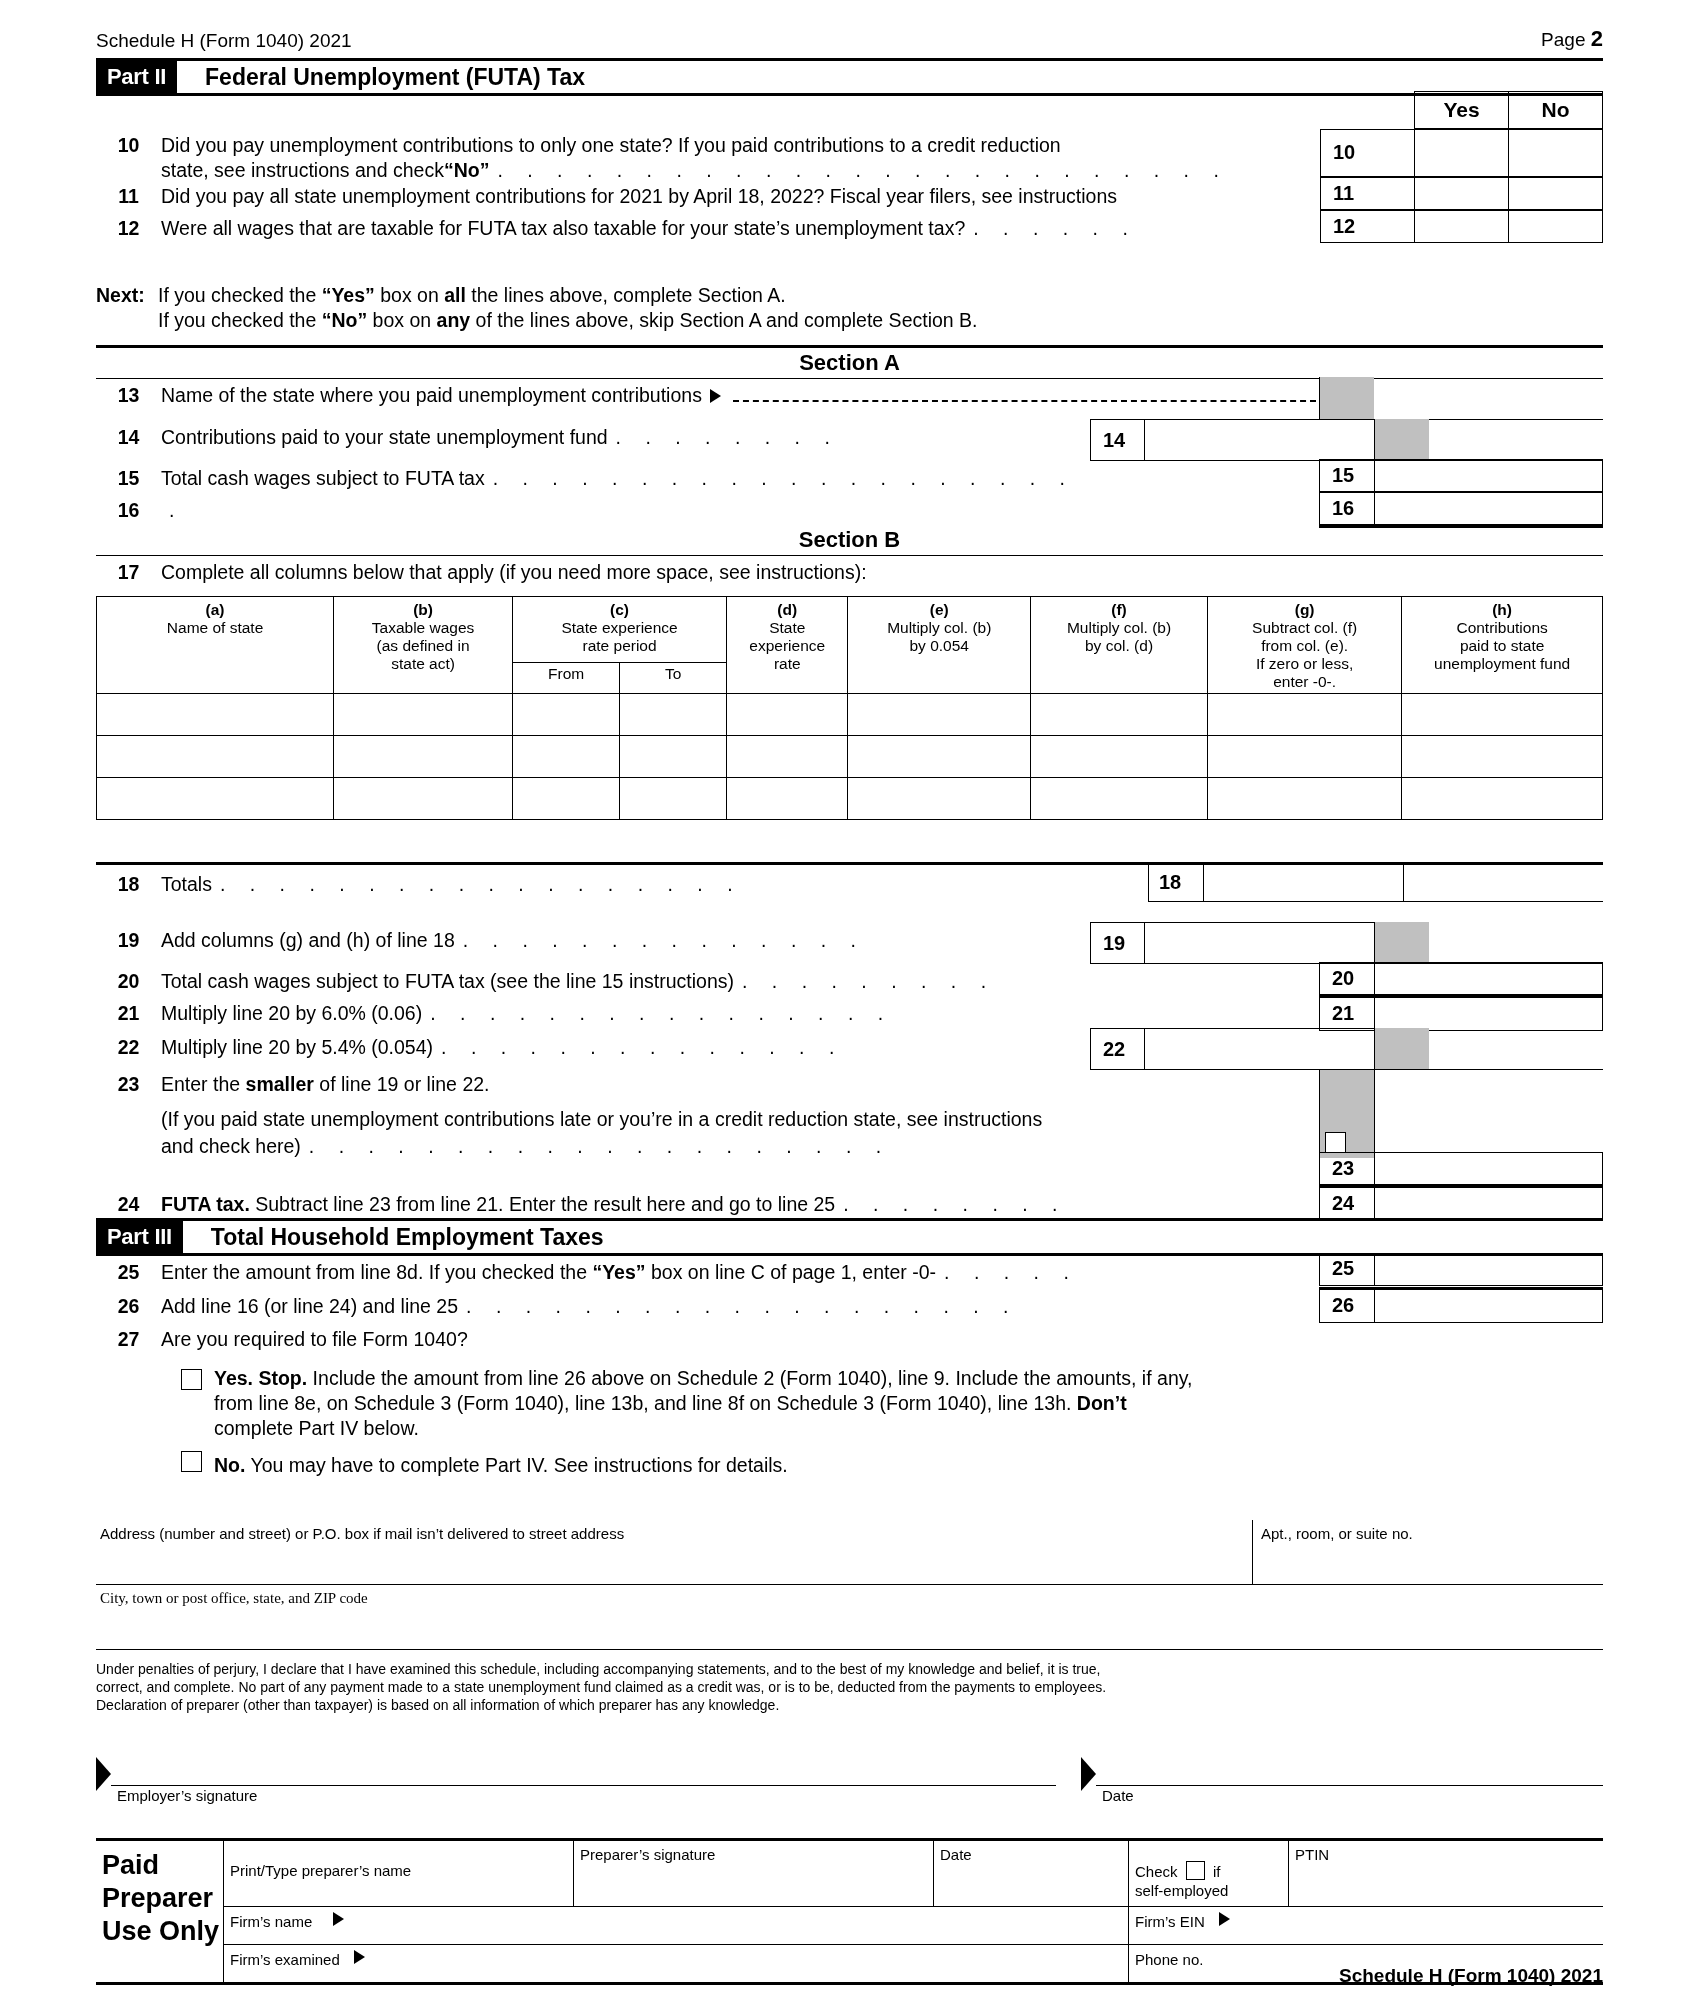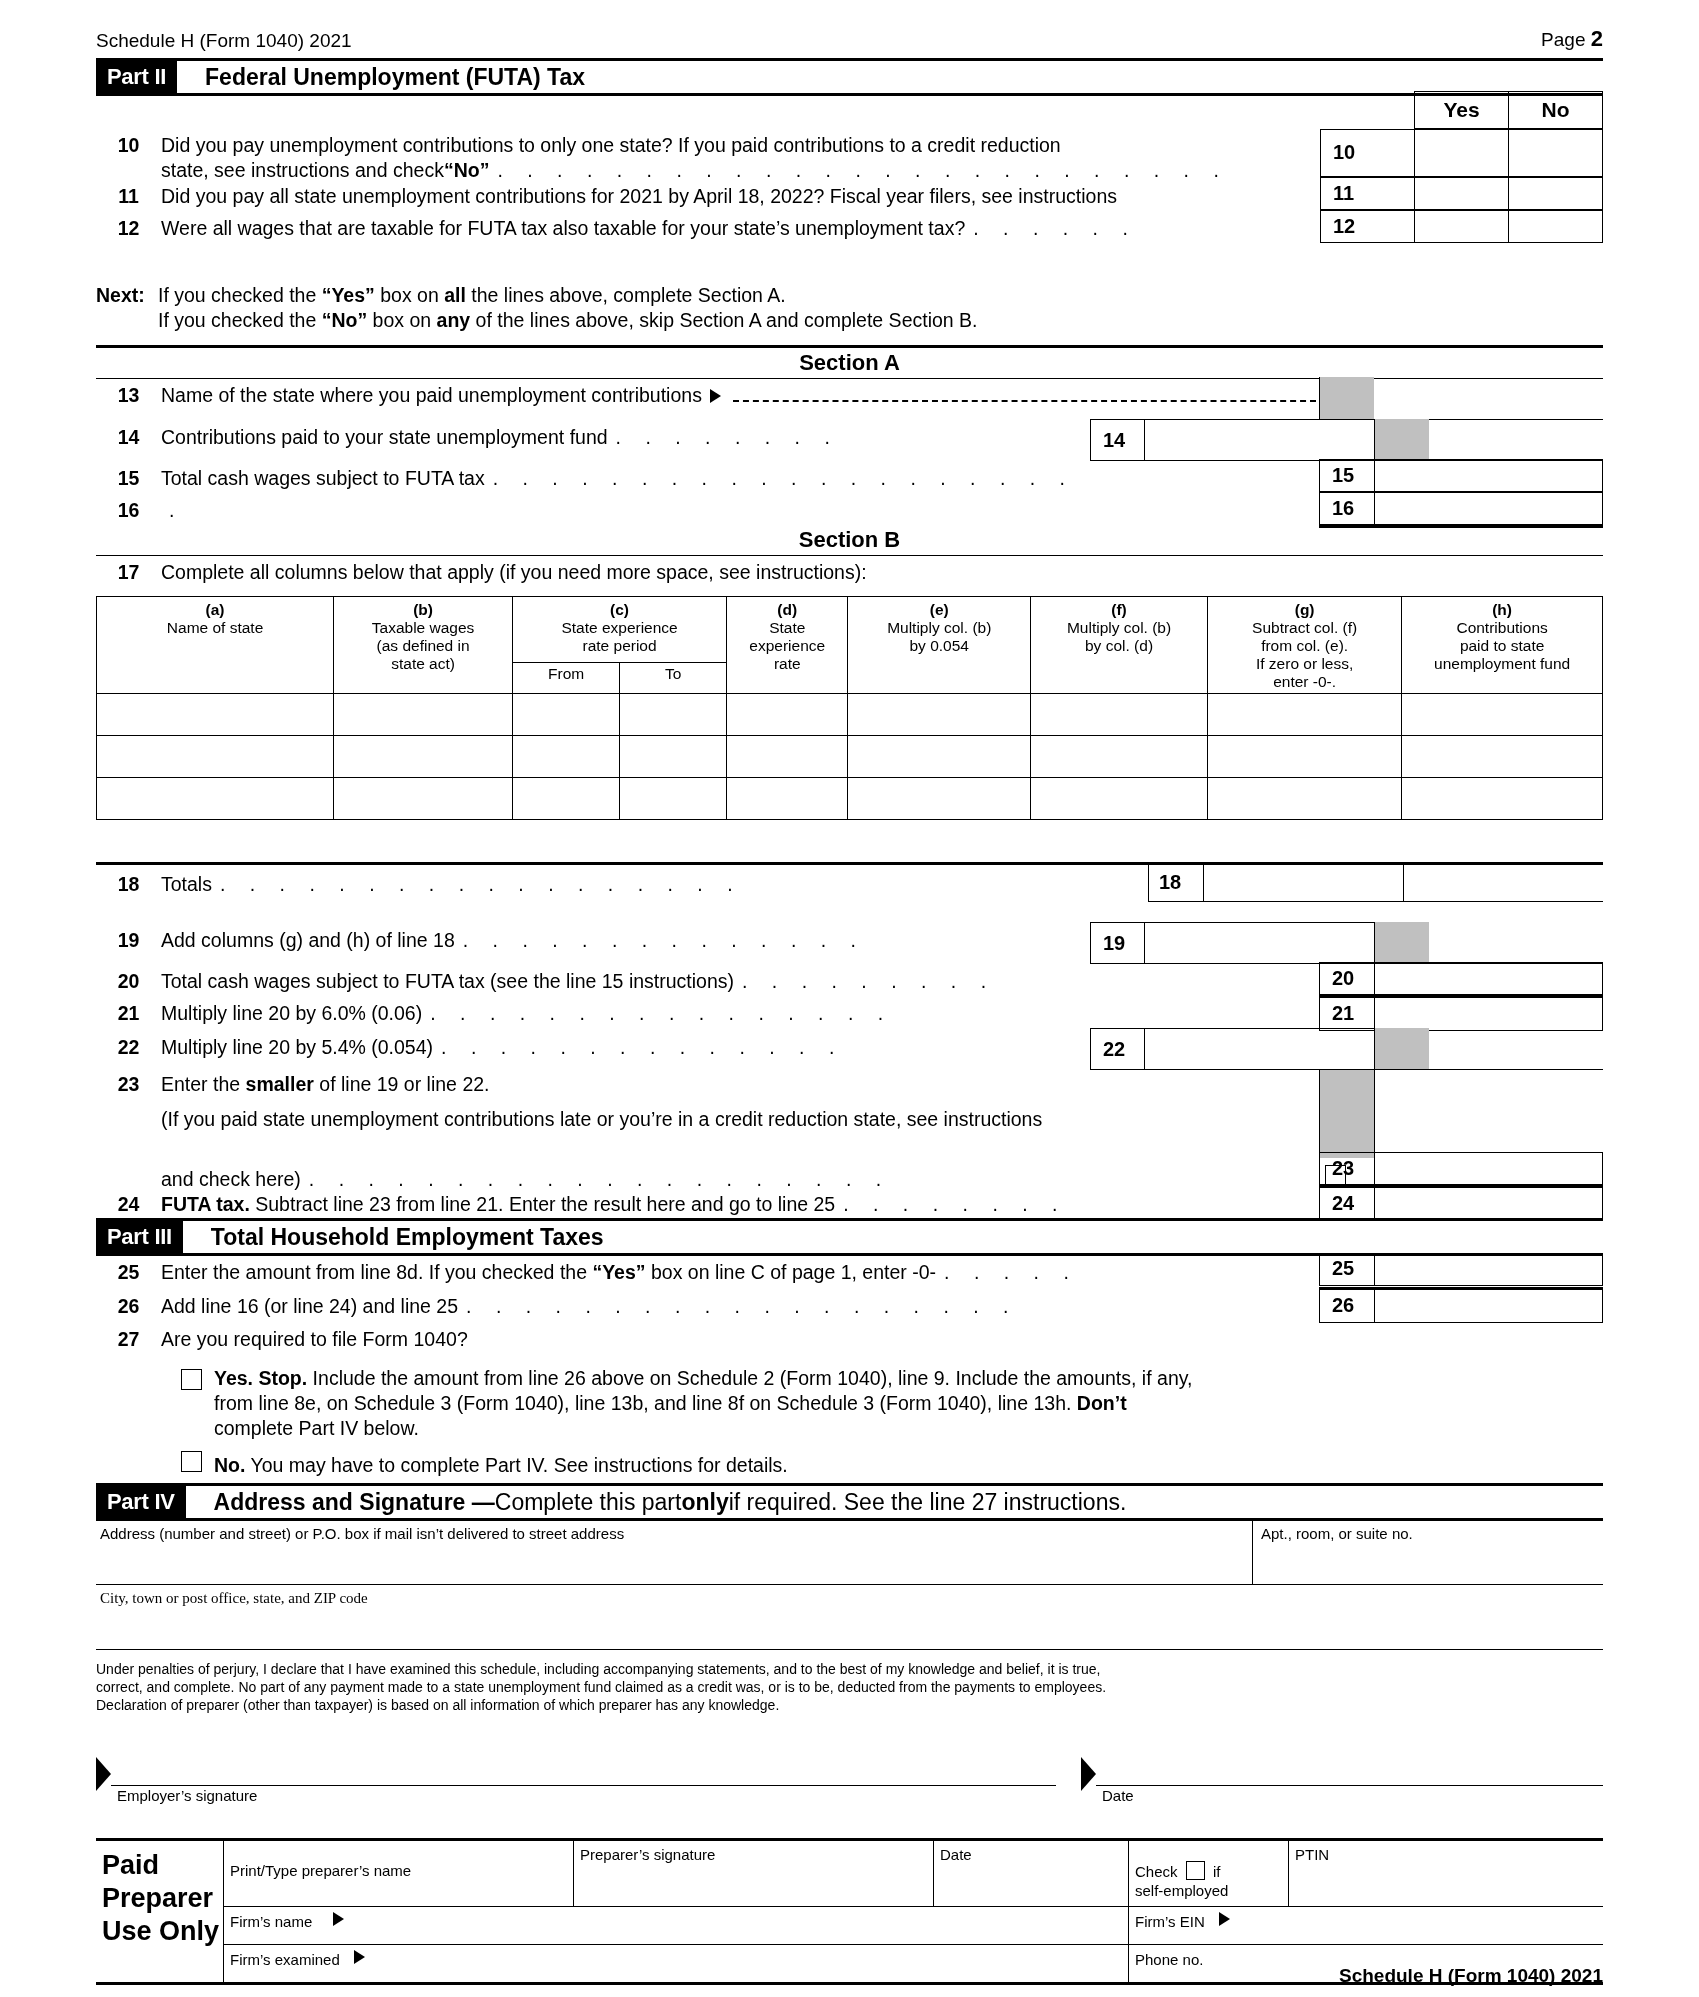--- a/index.html
+++ b/index.html
@@ -419,21 +419,21 @@
   </div>
 
   <div style="position:absolute;top:1072px;left:96px;width:1250px;" class="qline">
     <div style="display:flex;">
       <div class="lnum" style="width:65px;text-align:center;">23</div>
       <div style="flex:1;">
         <div>
           <span>Enter the </span><b>smaller</b><span> of line 19 or line 22.</span>
         </div>
         <div style="margin-top:10px;">(If you paid state unemployment contributions late or you’re in a credit reduction state, see instructions</div>
-        <div style="display:flex;align-items:baseline;margin-top:33px;">
+        <div style="display:flex;align-items:baseline;">
           <span>and check here)</span>
           <span class="dots">. . . . . . . . . . . . . . . . . . . .</span>
           <span class="ckbox" style="margin-left:2px;"></span>
         </div>
       </div>
     </div>
   </div>
   <div style="position:absolute;top:1152px;left:1319px;width:284px;height:33px;display:flex;">
     <div class="cell bold" style="width:55px;font-size:20px;line-height:30px;padding-left:12px;box-sizing:border-box;border-right:none;">23</div>
     <div class="cell" style="width:229px;"></div>
@@ -500,31 +500,20 @@
     </div>
   </div>
 
   <div style="position:absolute;top:1451px;left:161px;width:1450px;" class="qline">
     <div style="display:flex;align-items:baseline;">
       <span class="ckbox" style="margin:0 12px 0 20px;"></span>
       <div><b>No.</b><span> You may have to complete Part IV. See instructions for details.</span></div>
     </div>
   </div>
 
-  <div style="position:absolute;top:1483px;left:96px;width:1507px;">
-    <div class="partbar">
-      <div class="tag">Part IV</div>
-      <div class="ttl">
-          <span>Address and Signature — </span>
-          <span class="reg">Complete this part </span>
-          <span>only</span>
-          <span class="reg"> if required. See the line 27 instructions.</span>
-        </div>
-    </div>
-  </div>
 
   <div style="position:absolute;top:1520px;left:96px;width:1507px;height:65px;display:flex;">
     <div style="flex:1;border-right:1.5px solid #000;border-bottom:1.5px solid #000;box-sizing:border-box;padding:4px 0 0 4px;">
       <div class="smalltxt">Address (number and street) or P.O. box if mail isn’t delivered to street address</div>
     </div>
     <div style="width:350px;border-bottom:1.5px solid #000;box-sizing:border-box;padding:4px 0 0 8px;">
       <div class="smalltxt">Apt., room, or suite no.</div>
     </div>
   </div>
 

